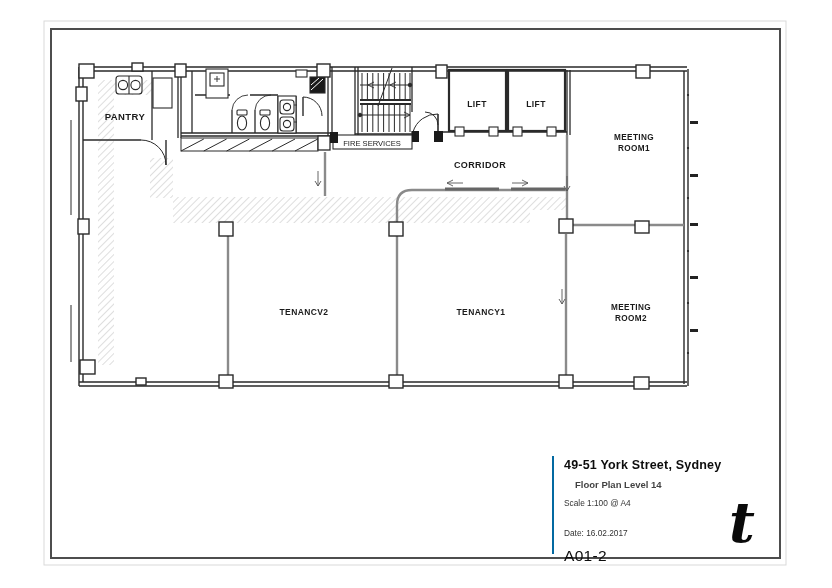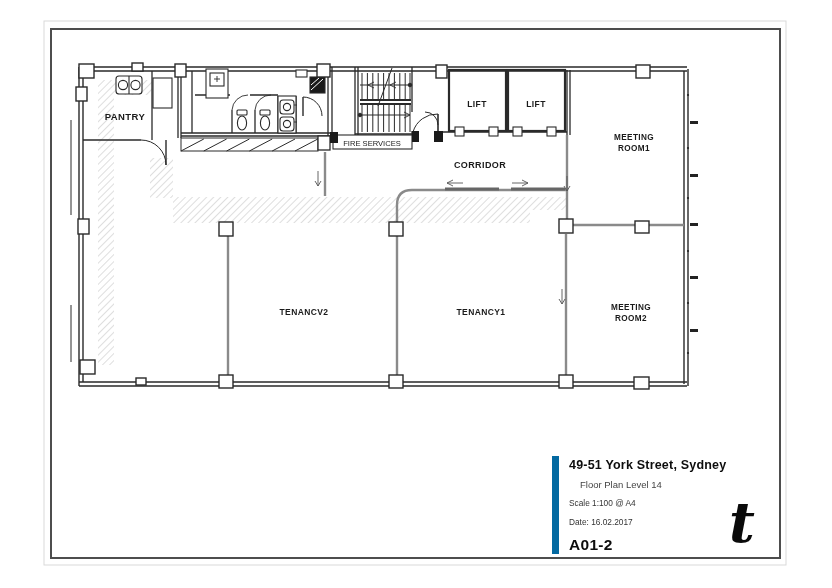--- a/index.html
+++ b/index.html
@@ -2,26 +2,26 @@
 <html><head>
 <meta charset="utf-8">
 <style>
   html,body{margin:0;padding:0;background:#ffffff;}
   .page{position:relative;width:832px;height:588px;background:#fff;overflow:hidden;
         font-family:"Liberation Sans",sans-serif;}
   .plan-svg{position:absolute;left:0;top:0;}
   svg text{font-family:"Liberation Sans",sans-serif;fill:#1a1a1a;}
   .room-label{font-weight:bold;letter-spacing:.4px;}
   .tb{position:absolute;left:552px;top:456px;width:226px;height:98px;
-      border-left:7px solid #0369a1;padding-left:10px;box-sizing:border-box;}
+      border-left:2px solid #0369a1;padding-left:10px;box-sizing:border-box;}
   .tb-project{font-size:12.5px;font-weight:bold;color:#0d0d0d;margin-top:2px;letter-spacing:.2px;}
-  .tb-title{font-size:9.5px;color:#222;margin-top:7px;font-weight:normal;opacity:.85;padding-left:11px;}
+  .tb-title{font-size:9.5px;color:#222;margin-top:7px;font-weight:bold;opacity:.85;padding-left:11px;}
   .tb-scale{font-size:8.3px;color:#333;margin-top:8px;}
-  .tb-date{font-size:8.3px;color:#333;margin-top:9px;}
-  .tb-number{font-size:15.5px;font-weight:bold;color:#0d0d0d;margin-top:9px;letter-spacing:.3px;}
+  .tb-date{font-size:8.3px;color:#333;margin-top:20px;}
+  .tb-number{font-size:15.5px;font-weight:normal;color:#0d0d0d;margin-top:9px;letter-spacing:.3px;}
   .logo{position:absolute;left:712px;top:492px;width:60px;height:62px;
         font-family:"DejaVu Serif",serif;font-style:italic;font-weight:bold;
         font-size:56px;color:#0a0a0a;line-height:60px;text-align:center;}
 </style>
 </head>
 <body>
 
 <div class="page">
 
 <svg class="plan-svg" width="832" height="588" viewBox="0 0 832 588">

